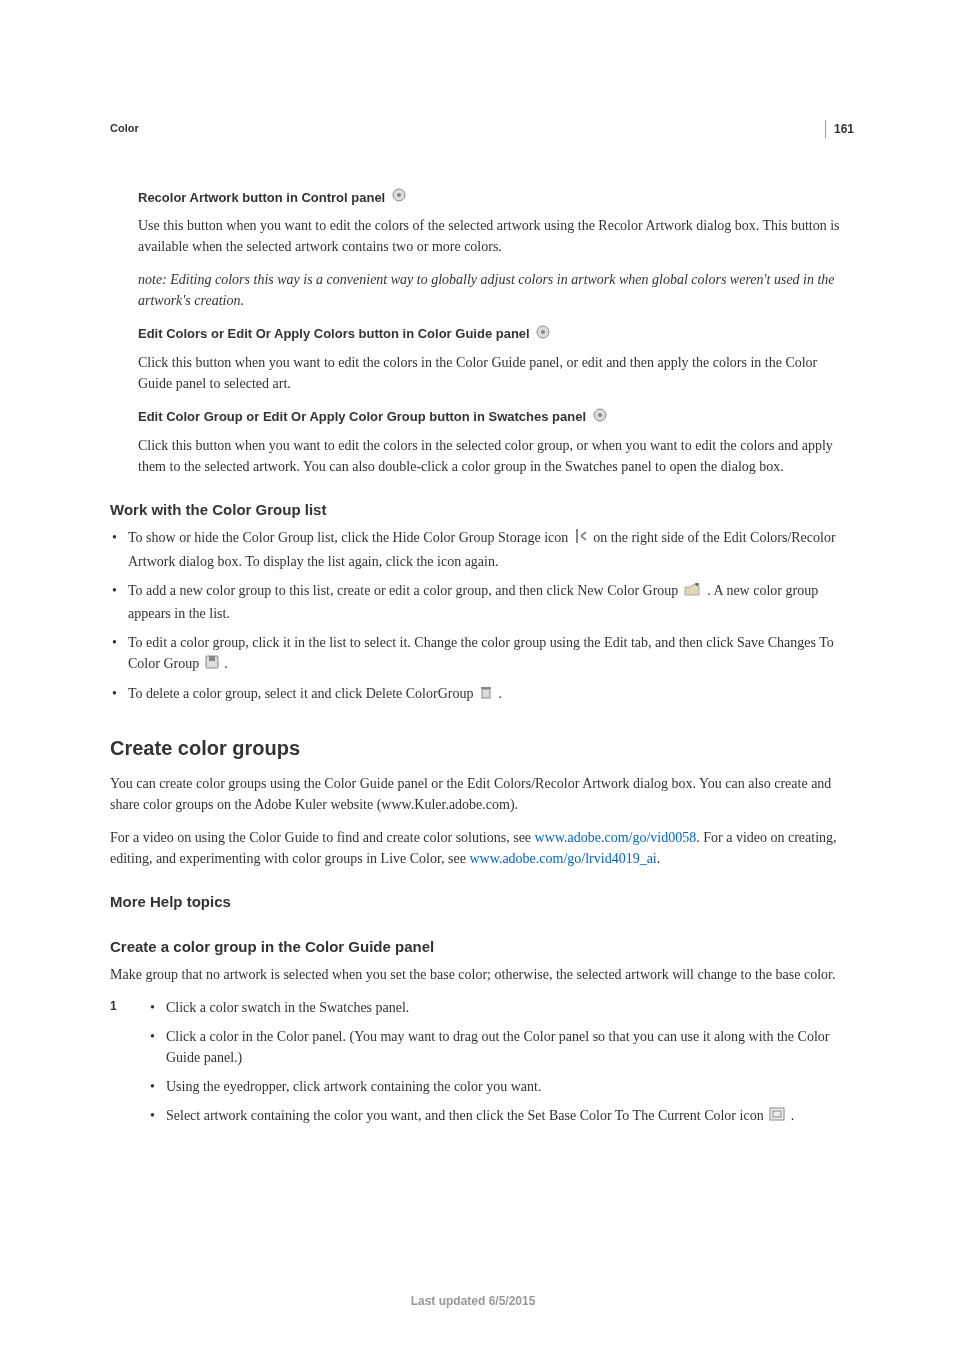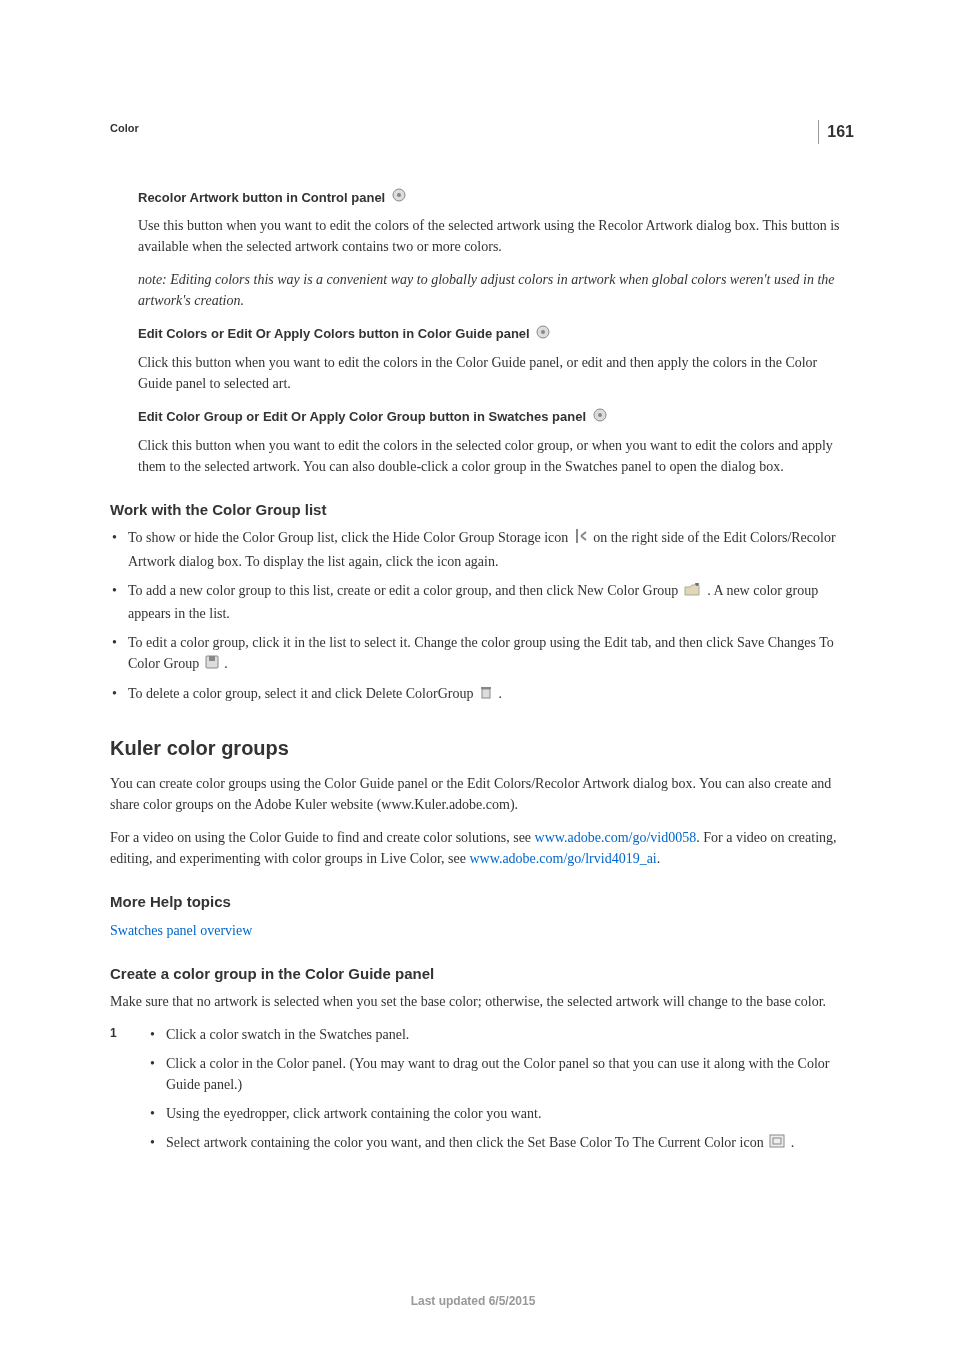--- a/index.html
+++ b/index.html
@@ -17,21 +17,21 @@
     padding: 120px 110px 70px 110px;
     box-sizing: border-box;
     position: relative;
   }
   .page-number {
     position: absolute;
     top: 120px;
     right: 100px;
     font-family: "Myriad Pro", Arial, sans-serif;
     font-weight: bold;
-    font-size: 16px;
+    font-size: 12px;
     color: #333;
     padding-left: 8px;
     border-left: 1px solid #999;
   }
   .breadcrumb {
     font-family: "Myriad Pro", Arial, sans-serif;
     font-weight: bold;
     font-size: 11px;
     color: #333;
     margin-bottom: 50px;
@@ -222,31 +222,30 @@
       <span class="icon-box">
         <svg width="14" height="14" viewBox="0 0 14 14">
             <rect x="3" y="4" width="8" height="9" fill="#ddd" stroke="#888"></rect>
             <rect x="2" y="2" width="10" height="2" fill="#888"></rect>
           </svg>
       </span>
       <span>.</span>
     </li>
   </ul>
 
-  <h2 class="section">Kuler color groups</h2>
+  <h2 class="section">Create color groups</h2>
   <p>You can create color groups using the Color Guide panel or the Edit Colors/Recolor Artwork dialog box. You can also create and share color groups on the Adobe Kuler website (www.Kuler.adobe.com).</p>
   <p>
     <span>For a video on using the Color Guide to find and create color solutions, see </span><a class="link">www.adobe.com/go/vid0058</a><span>. For a video on creating, editing, and experimenting with color groups in Live Color, see </span><a class="link">www.adobe.com/go/lrvid4019_ai</a><span>.</span>
   </p>
 
   <h3 class="subhead">More Help topics</h3>
-  <p><a class="link">Swatches panel overview</a></p>
 
   <h3 class="subhead">Create a color group in the Color Guide panel</h3>
-  <p>Make sure that no artwork is selected when you set the base color; otherwise, the selected artwork will change to the base color.</p>
+  <p>Make group that no artwork is selected when you set the base color; otherwise, the selected artwork will change to the base color.</p>
 
   <ol class="steps">
     <li>
       <span class="step-num">1</span>
       <ul class="sub">
         <li><span>Click a color swatch in the Swatches panel.</span></li>
         <li><span>Click a color in the Color panel. (You may want to drag out the Color panel so that you can use it along with the Color Guide panel.)</span></li>
         <li><span>Using the eyedropper, click artwork containing the color you want.</span></li>
         <li>
           <span>Select artwork containing the color you want, and then click the Set Base Color To The Current Color icon </span>

